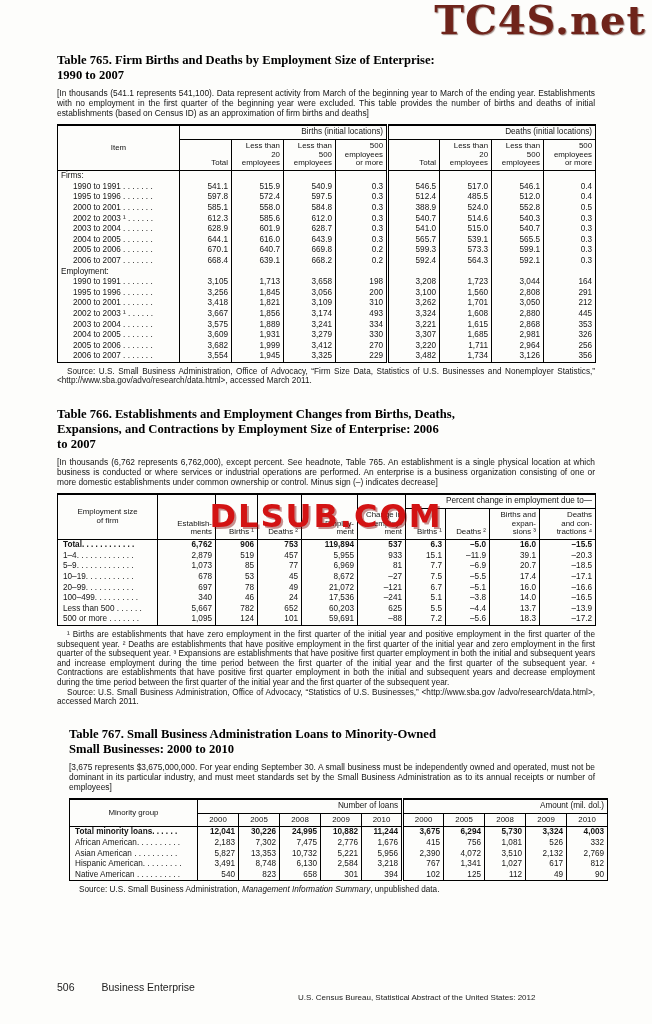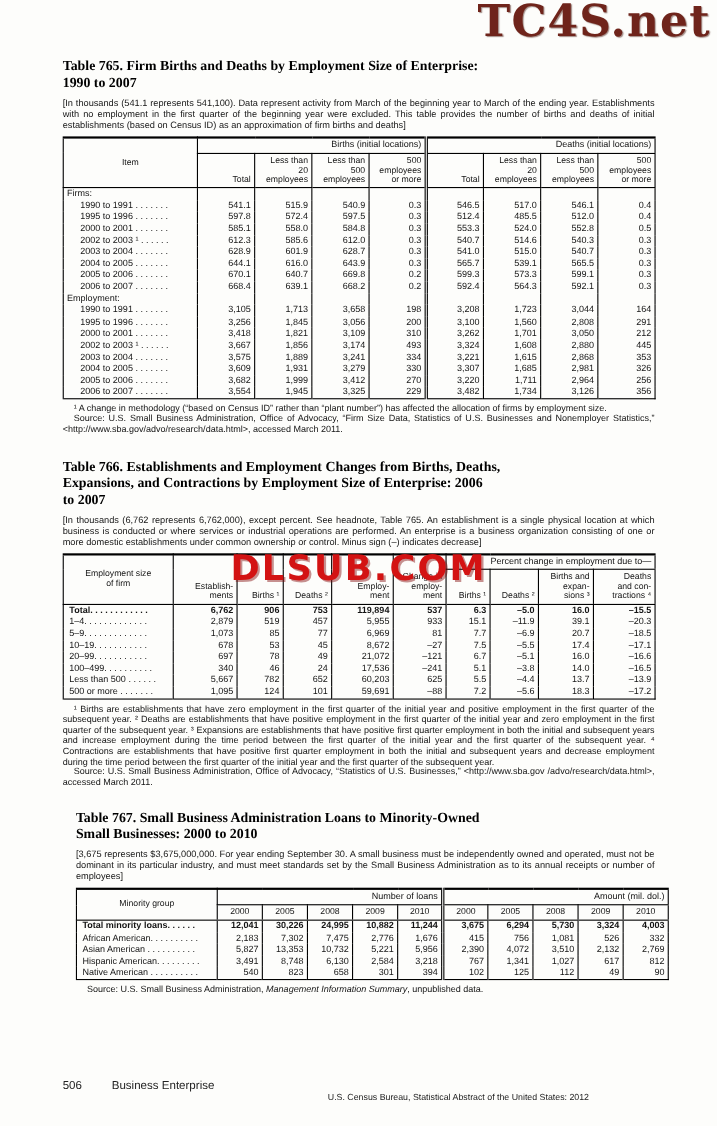--- a/index.html
+++ b/index.html
@@ -115,21 +115,21 @@
               <td class="num">485.5</td>
               <td class="num">512.0</td>
               <td class="num">0.4</td>
             </tr>
             <tr>
               <td class="row-label indent">2000 to 2001 . . . . . . .</td>
               <td class="num">585.1</td>
               <td class="num">558.0</td>
               <td class="num">584.8</td>
               <td class="num">0.3</td>
-              <td class="num grp-sep">553.3</td>
+              <td class="num grp-sep">388.9</td>
               <td class="num">524.0</td>
               <td class="num">552.8</td>
               <td class="num">0.5</td>
             </tr>
             <tr>
               <td class="row-label indent">2002 to 2003 ¹ . . . . . .</td>
               <td class="num">612.3</td>
               <td class="num">585.6</td>
               <td class="num">612.0</td>
               <td class="num">0.3</td>
@@ -276,21 +276,20 @@
               <td class="num">1,945</td>
               <td class="num">3,325</td>
               <td class="num">229</td>
               <td class="num grp-sep">3,482</td>
               <td class="num">1,734</td>
               <td class="num">3,126</td>
               <td class="num">356</td>
             </tr>
           </tbody>
       </table>
-      <p class="footnote">¹ A change in methodology (“based on Census ID” rather than “plant number”) has affected the allocation of firms by employment size.</p>
       <p class="source">Source: U.S. Small Business Administration, Office of Advocacy, “Firm Size Data, Statistics of U.S. Businesses and Nonemployer Statistics,” &lt;http://www.sba.gov/advo/research/data.html&gt;, accessed March 2011.</p>
     </section>
 
     <section class="sec sec-766">
       <h2 class="tbl-title">
         <span>Table 766. Establishments and Employment Changes from Births, Deaths,</span><br>
         <span>Expansions, and Contractions by Employment Size of Enterprise: 2006</span><br>
         <span>to 2007</span>
       </h2>
       <p class="note">[In thousands (6,762 represents 6,762,000), except percent. See headnote, Table 765. An establishment is a single physical location at which business is conducted or where services or industrial operations are performed. An enterprise is a business organization consisting of one or more domestic establishments under common ownership or control. Minus sign (–) indicates decrease]</p>

